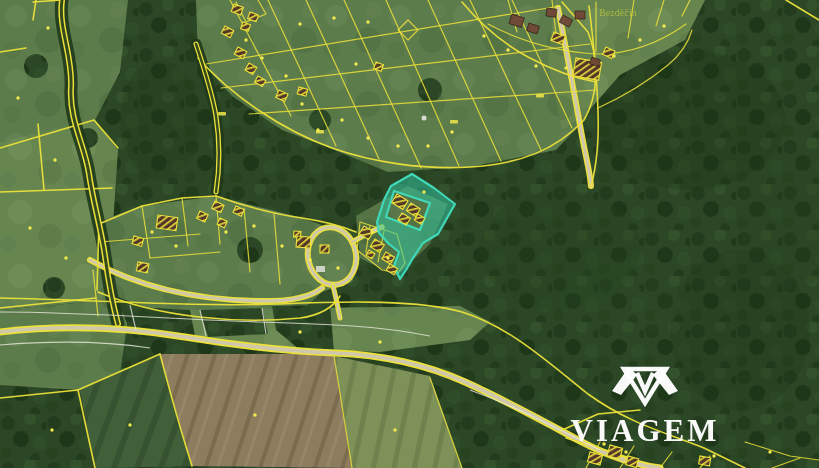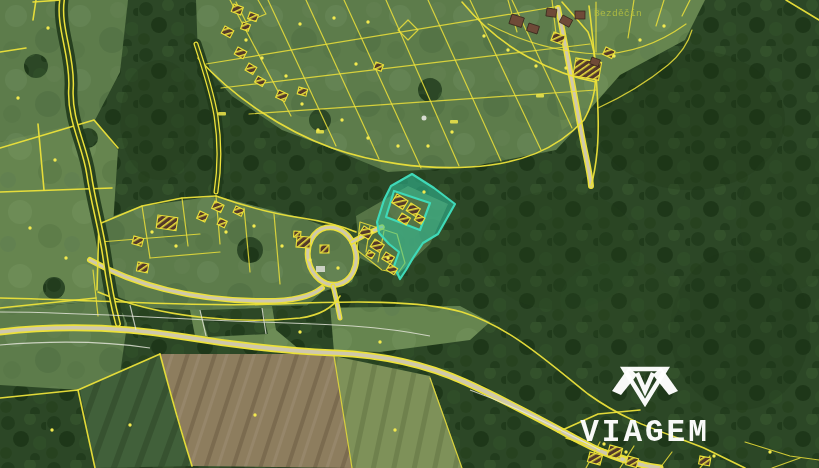--- a/index.html
+++ b/index.html
@@ -7,21 +7,21 @@
     --highlight:#2fc7a3;
     --highlight-stroke:#3fd9b8;
     --road:#cfc8ad;
     --white-line:#e9e9df;
     --label:#b4c040;
     --watermark:#ffffff;
   }
   html,body{margin:0;padding:0;background:#222;}
   .map-frame{
     position:relative;width:819px;height:468px;overflow:hidden;
-    font-family:Liberation Mono, monospace;
+    font-family:Liberation Serif, serif;
   }
   svg{display:block}
   .cl{fill:none;stroke:var(--cadastral);stroke-width:1.6;stroke-linejoin:round;stroke-linecap:round;opacity:.95}
   .cl2{fill:none;stroke:var(--cadastral);stroke-width:1.2;stroke-linejoin:round;stroke-linecap:round;opacity:.85}
   .wl{fill:none;stroke:var(--white-line);stroke-width:1.1;stroke-linejoin:round;opacity:.8}
   .road-y{fill:none;stroke:var(--cadastral);stroke-linecap:round}
   .road-t{fill:none;stroke:var(--road);stroke-linecap:round}
   .tree{fill:none;stroke:#203a1b;stroke-linecap:round;opacity:.9}
   .bld{fill:url(#bhatch);stroke:var(--cadastral);stroke-width:1.1}
   .roof{fill:#6f4a38;stroke:#332218;stroke-width:.7}

